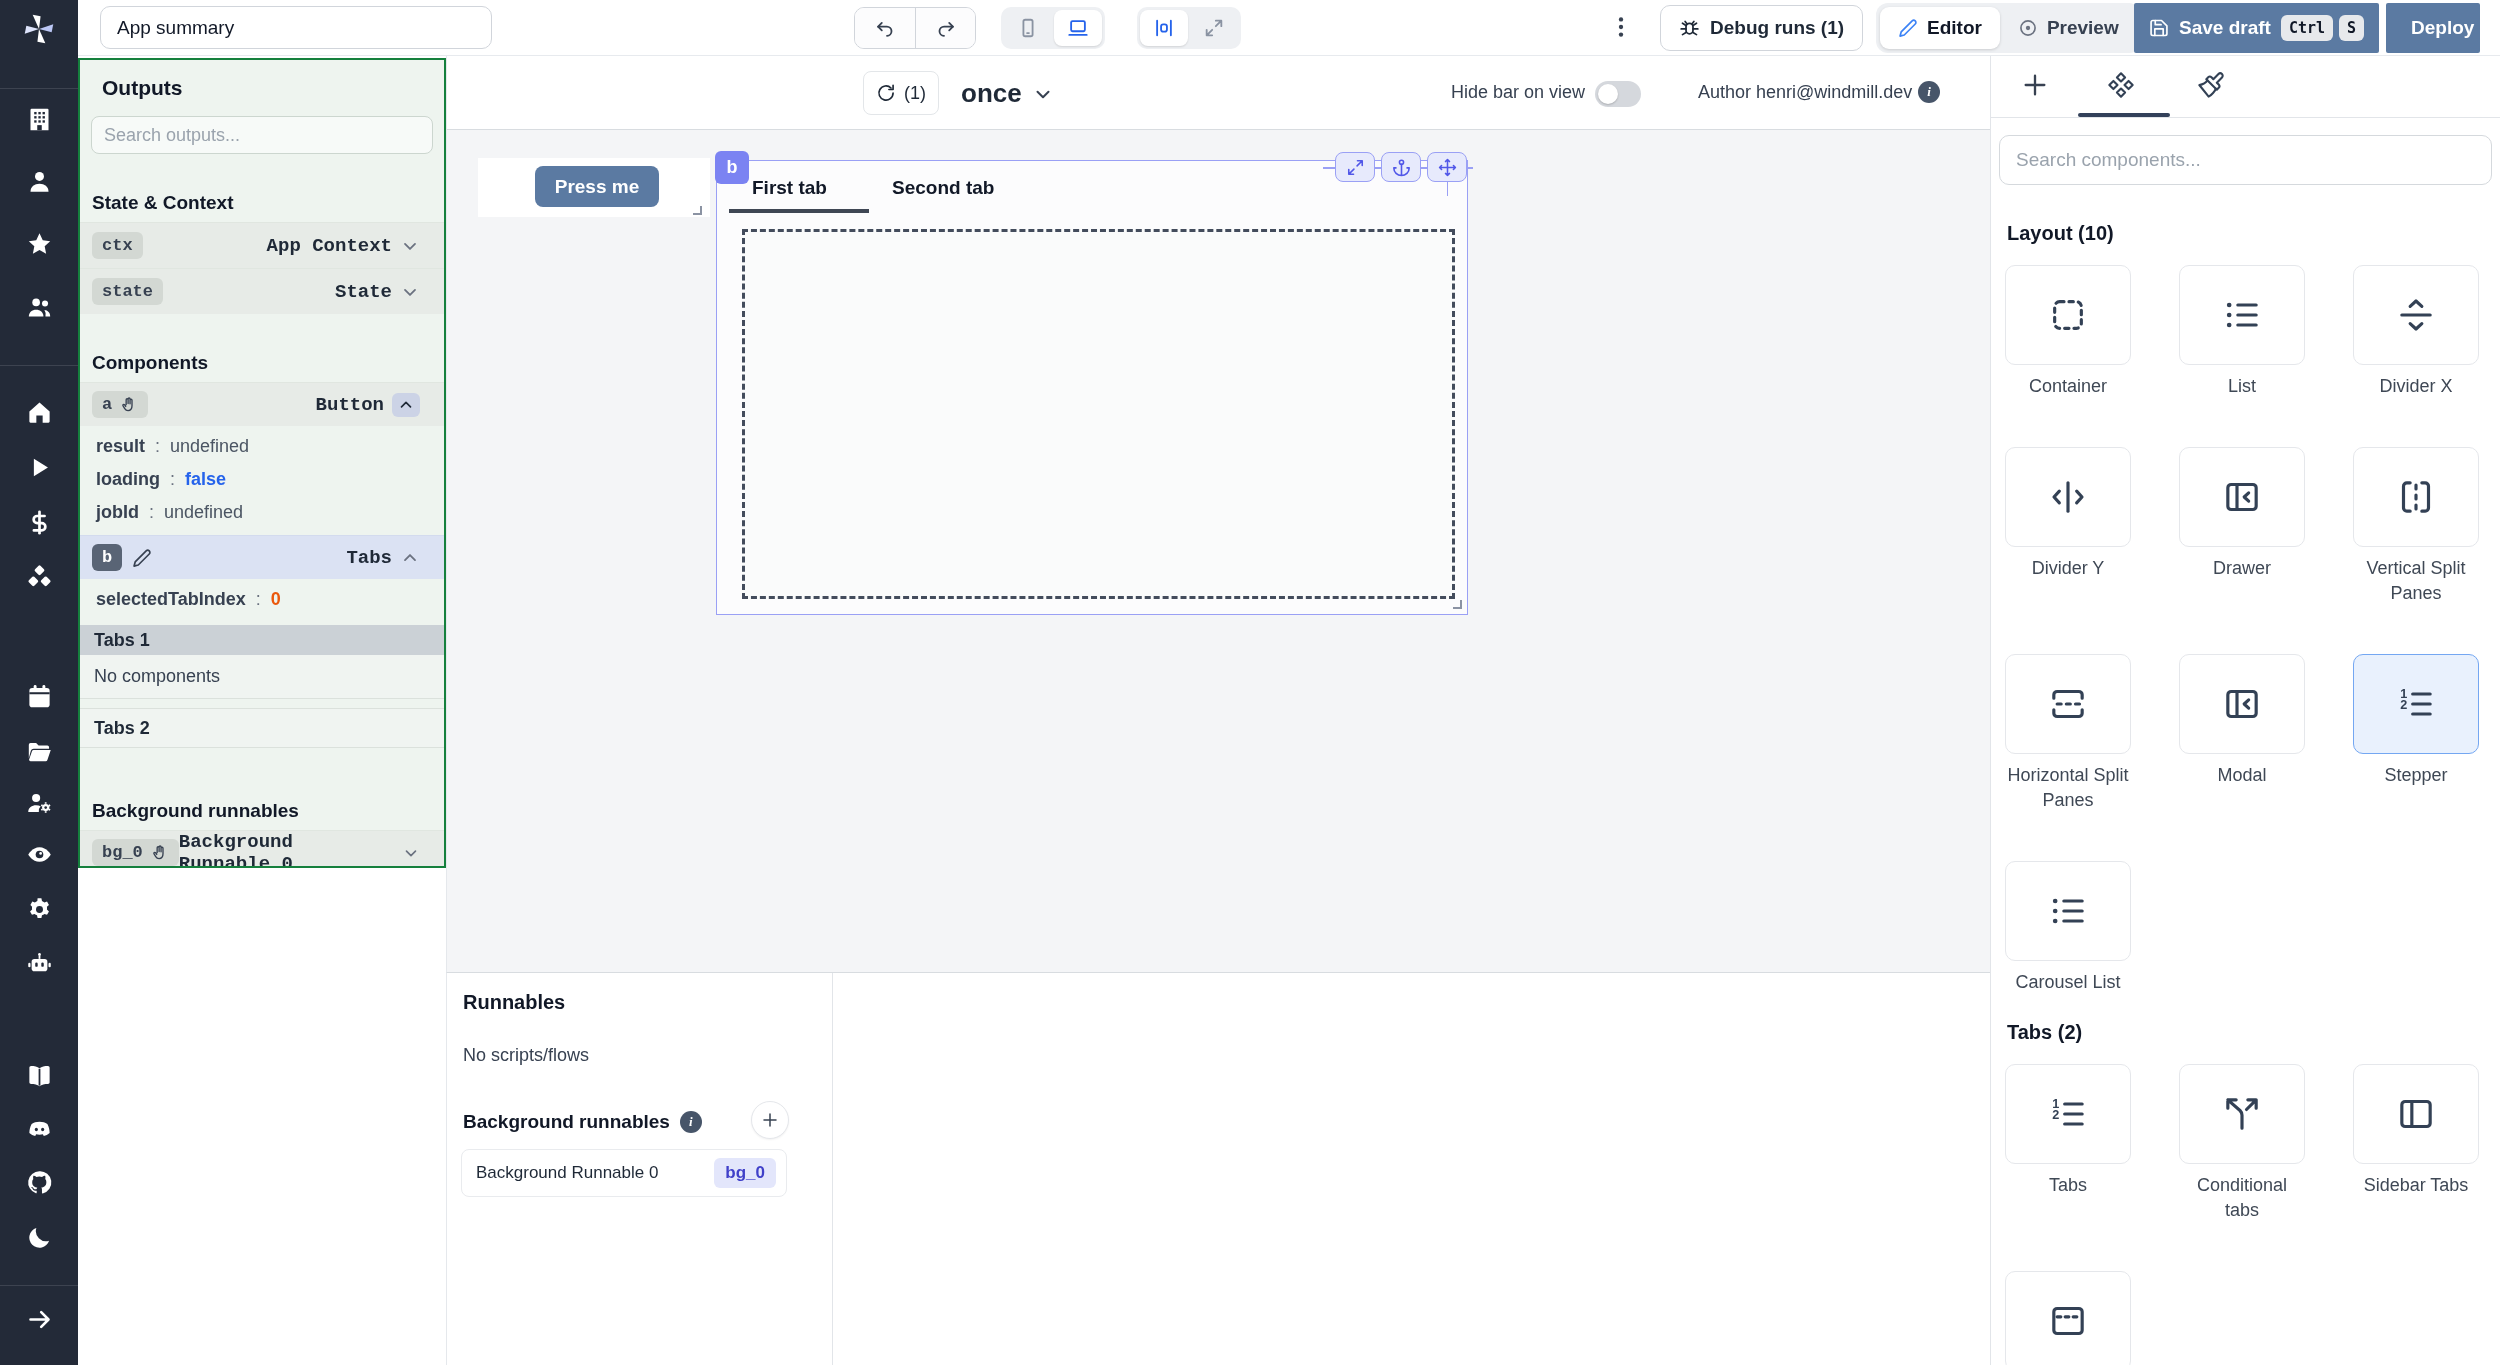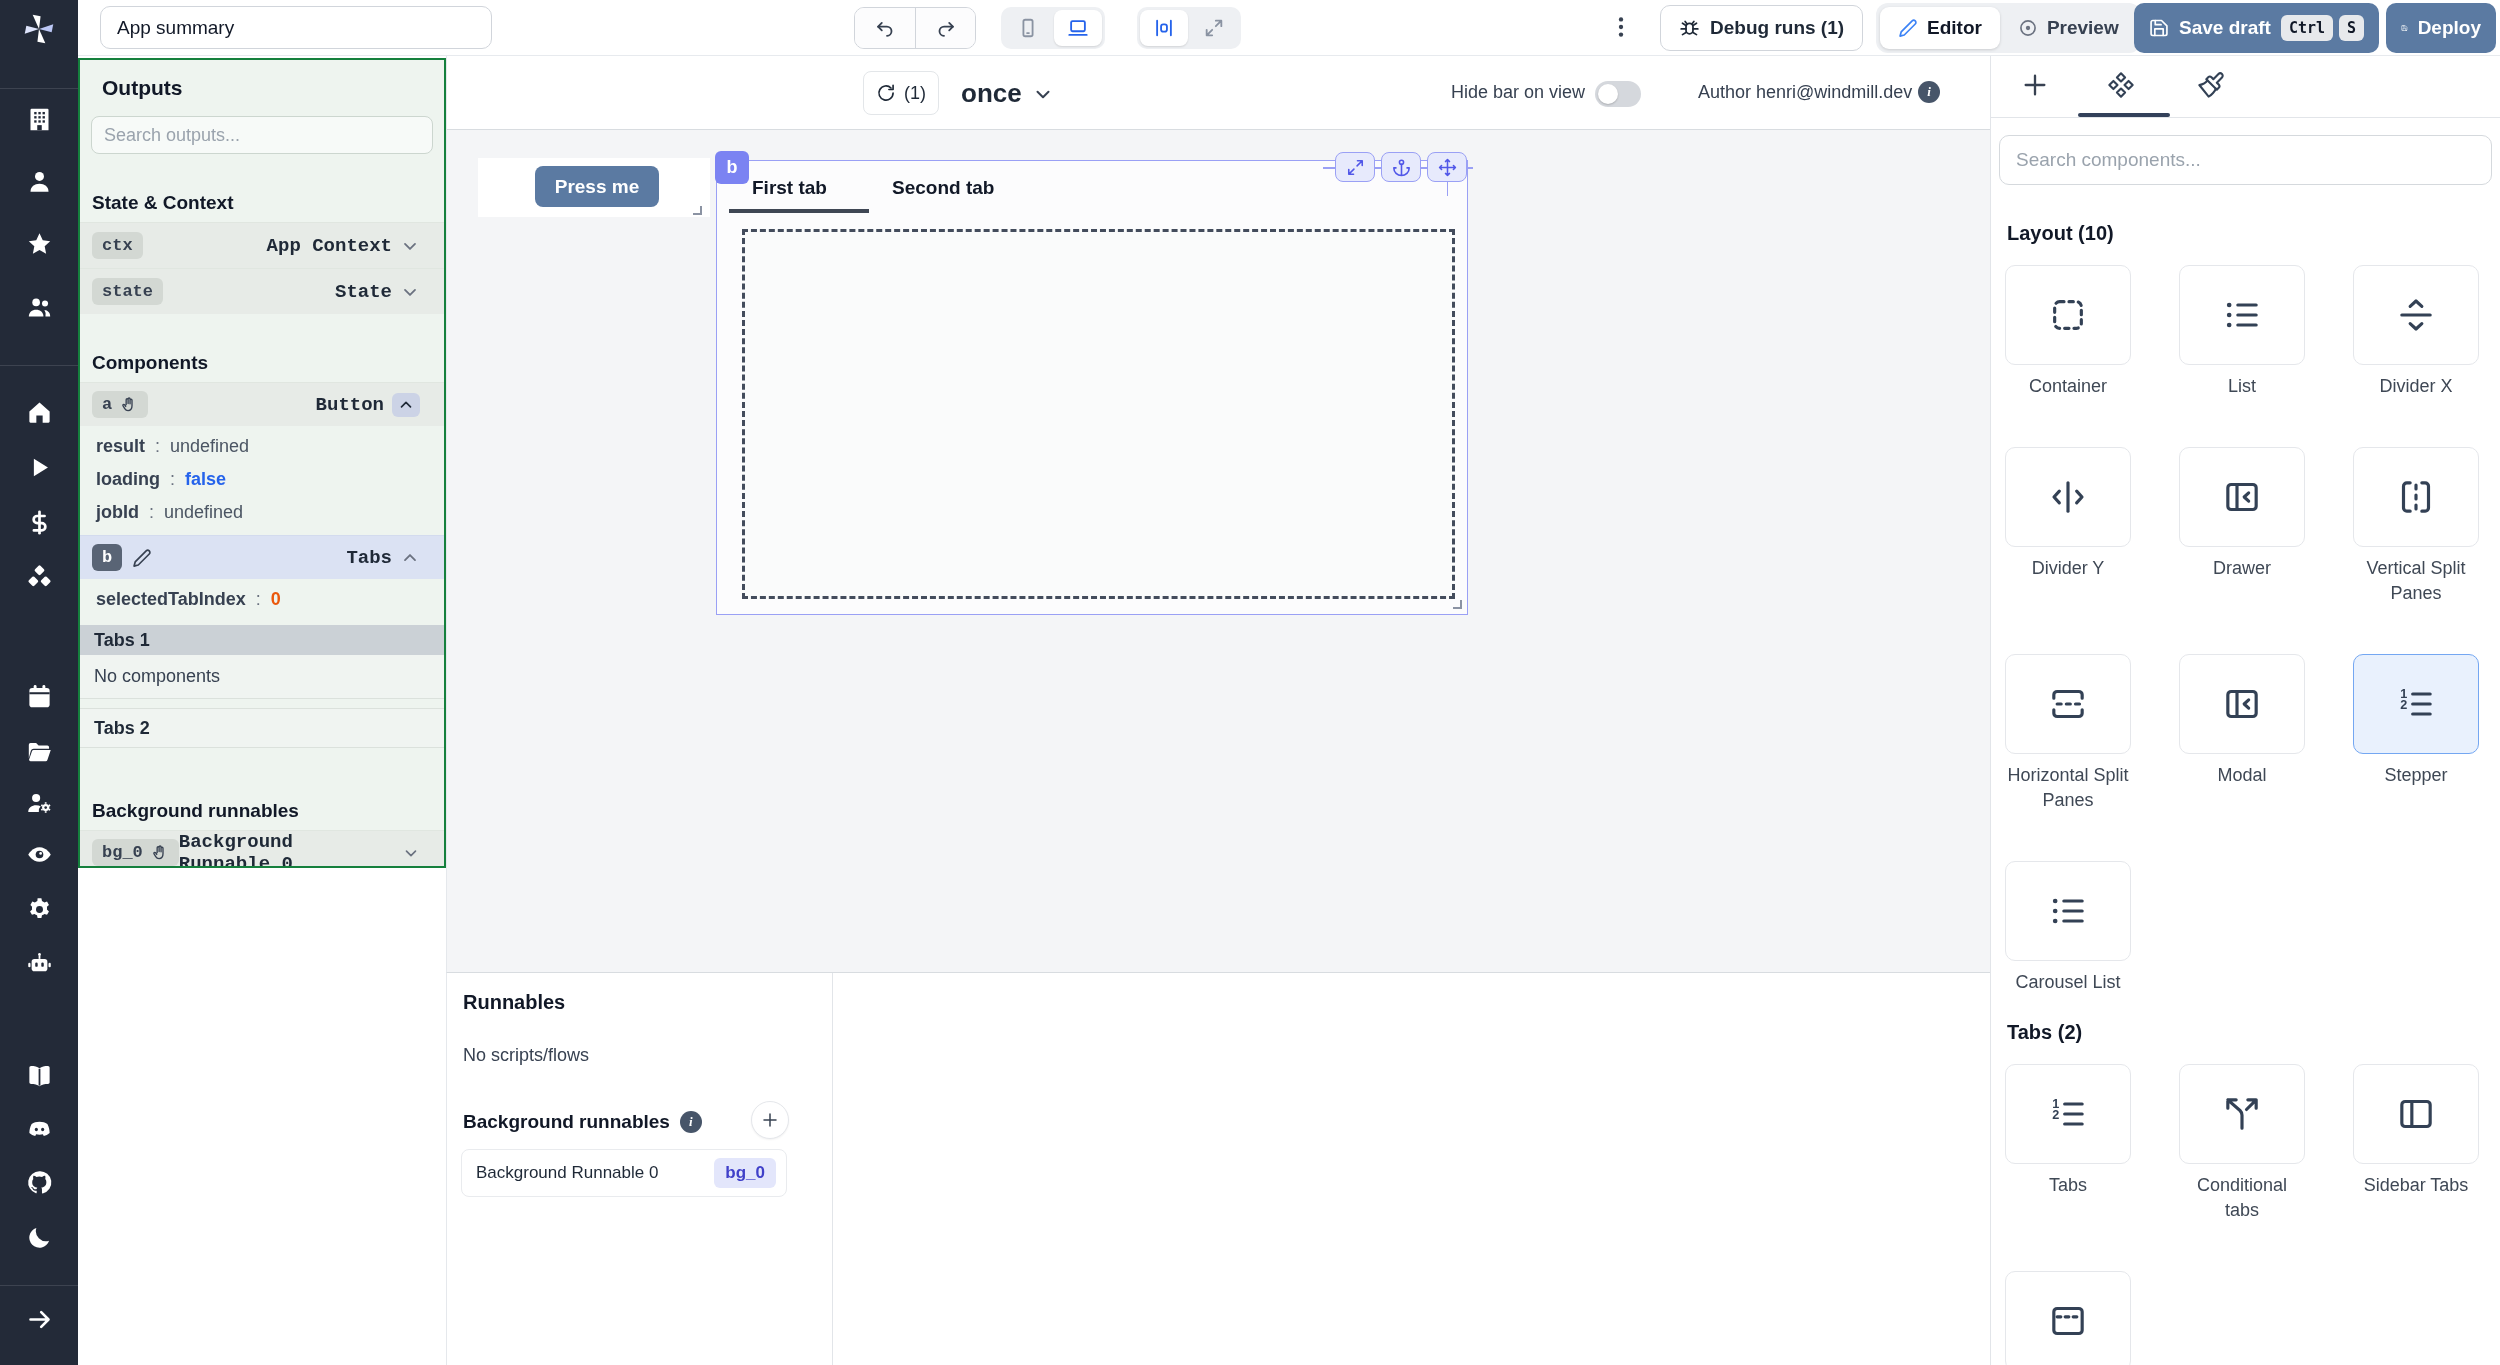--- a/index.html
+++ b/index.html
@@ -26,23 +26,23 @@
   .seg .icon { width:22px; height:22px; }
   .kebab { position:absolute; left:1608px; top:14px; width:26px; height:28px; color:#374151; }
   .debug-btn { position:absolute; left:1660px; top:5px; height:46px; padding:0 18px; display:flex; align-items:center; gap:10px; background:#fff; border:1px solid #d1d5db; border-radius:10px; font-size:19px; font-weight:bold; color:#1f2937; }
   .debug-btn .icon { width:21px; height:21px; color:#1f2937; }
   .editor-preview { position:absolute; left:1876px; top:3px; height:50px; background:#eef0f3; border-radius:12px; display:flex; align-items:center; padding:4px; }
   .ep-btn { height:42px; padding:0 18px; display:flex; align-items:center; gap:9px; border-radius:9px; font-size:19px; font-weight:bold; color:#374151; }
   .ep-btn.active { background:#fff; box-shadow:0 1px 3px rgba(0,0,0,.15); color:#111827; }
   .ep-btn .icon { width:20px; height:20px; }
   .ep-pencil { color:#3b82f6; }
   .ep-eye { color:#6b7280; }
-  .blue-btn { position:absolute; top:3px; height:50px; display:flex; align-items:center; gap:10px; padding:0 15px; background:var(--accent); border-radius:10px; color:#fff; font-size:19px; font-weight:bold; }
+  .blue-btn { position:absolute; top:3px; height:50px; display:flex; align-items:center; gap:10px; padding:0 15px; background:var(--accent); border-radius:2px; color:#fff; font-size:19px; font-weight:bold; }
   .save-draft { left:2134px; }
-  .deploy { left:2386px; width:110px; }
+  .deploy { left:2386px; width:94px; }
   .blue-btn .icon { width:20px; height:20px; color:#fff; }
   .kbd { background:#e7e9ec; color:#111827; font-family:"DejaVu Sans Mono", monospace; font-size:15px; font-weight:bold; border-radius:6px; padding:4px 8px; }
 
   
   .sidebar { position:absolute; left:0; top:0; width:78px; height:1365px; background:var(--sidebar-bg); z-index:6; }
   .sb-item { position:absolute; left:26px; width:27px; height:27px; color:#fff; }
   .sb-item.logo { left:20px; width:38px; height:38px; }
   .sb-sep { position:absolute; left:0; width:78px; height:1px; background:rgba(255,255,255,.12); }
 
   

